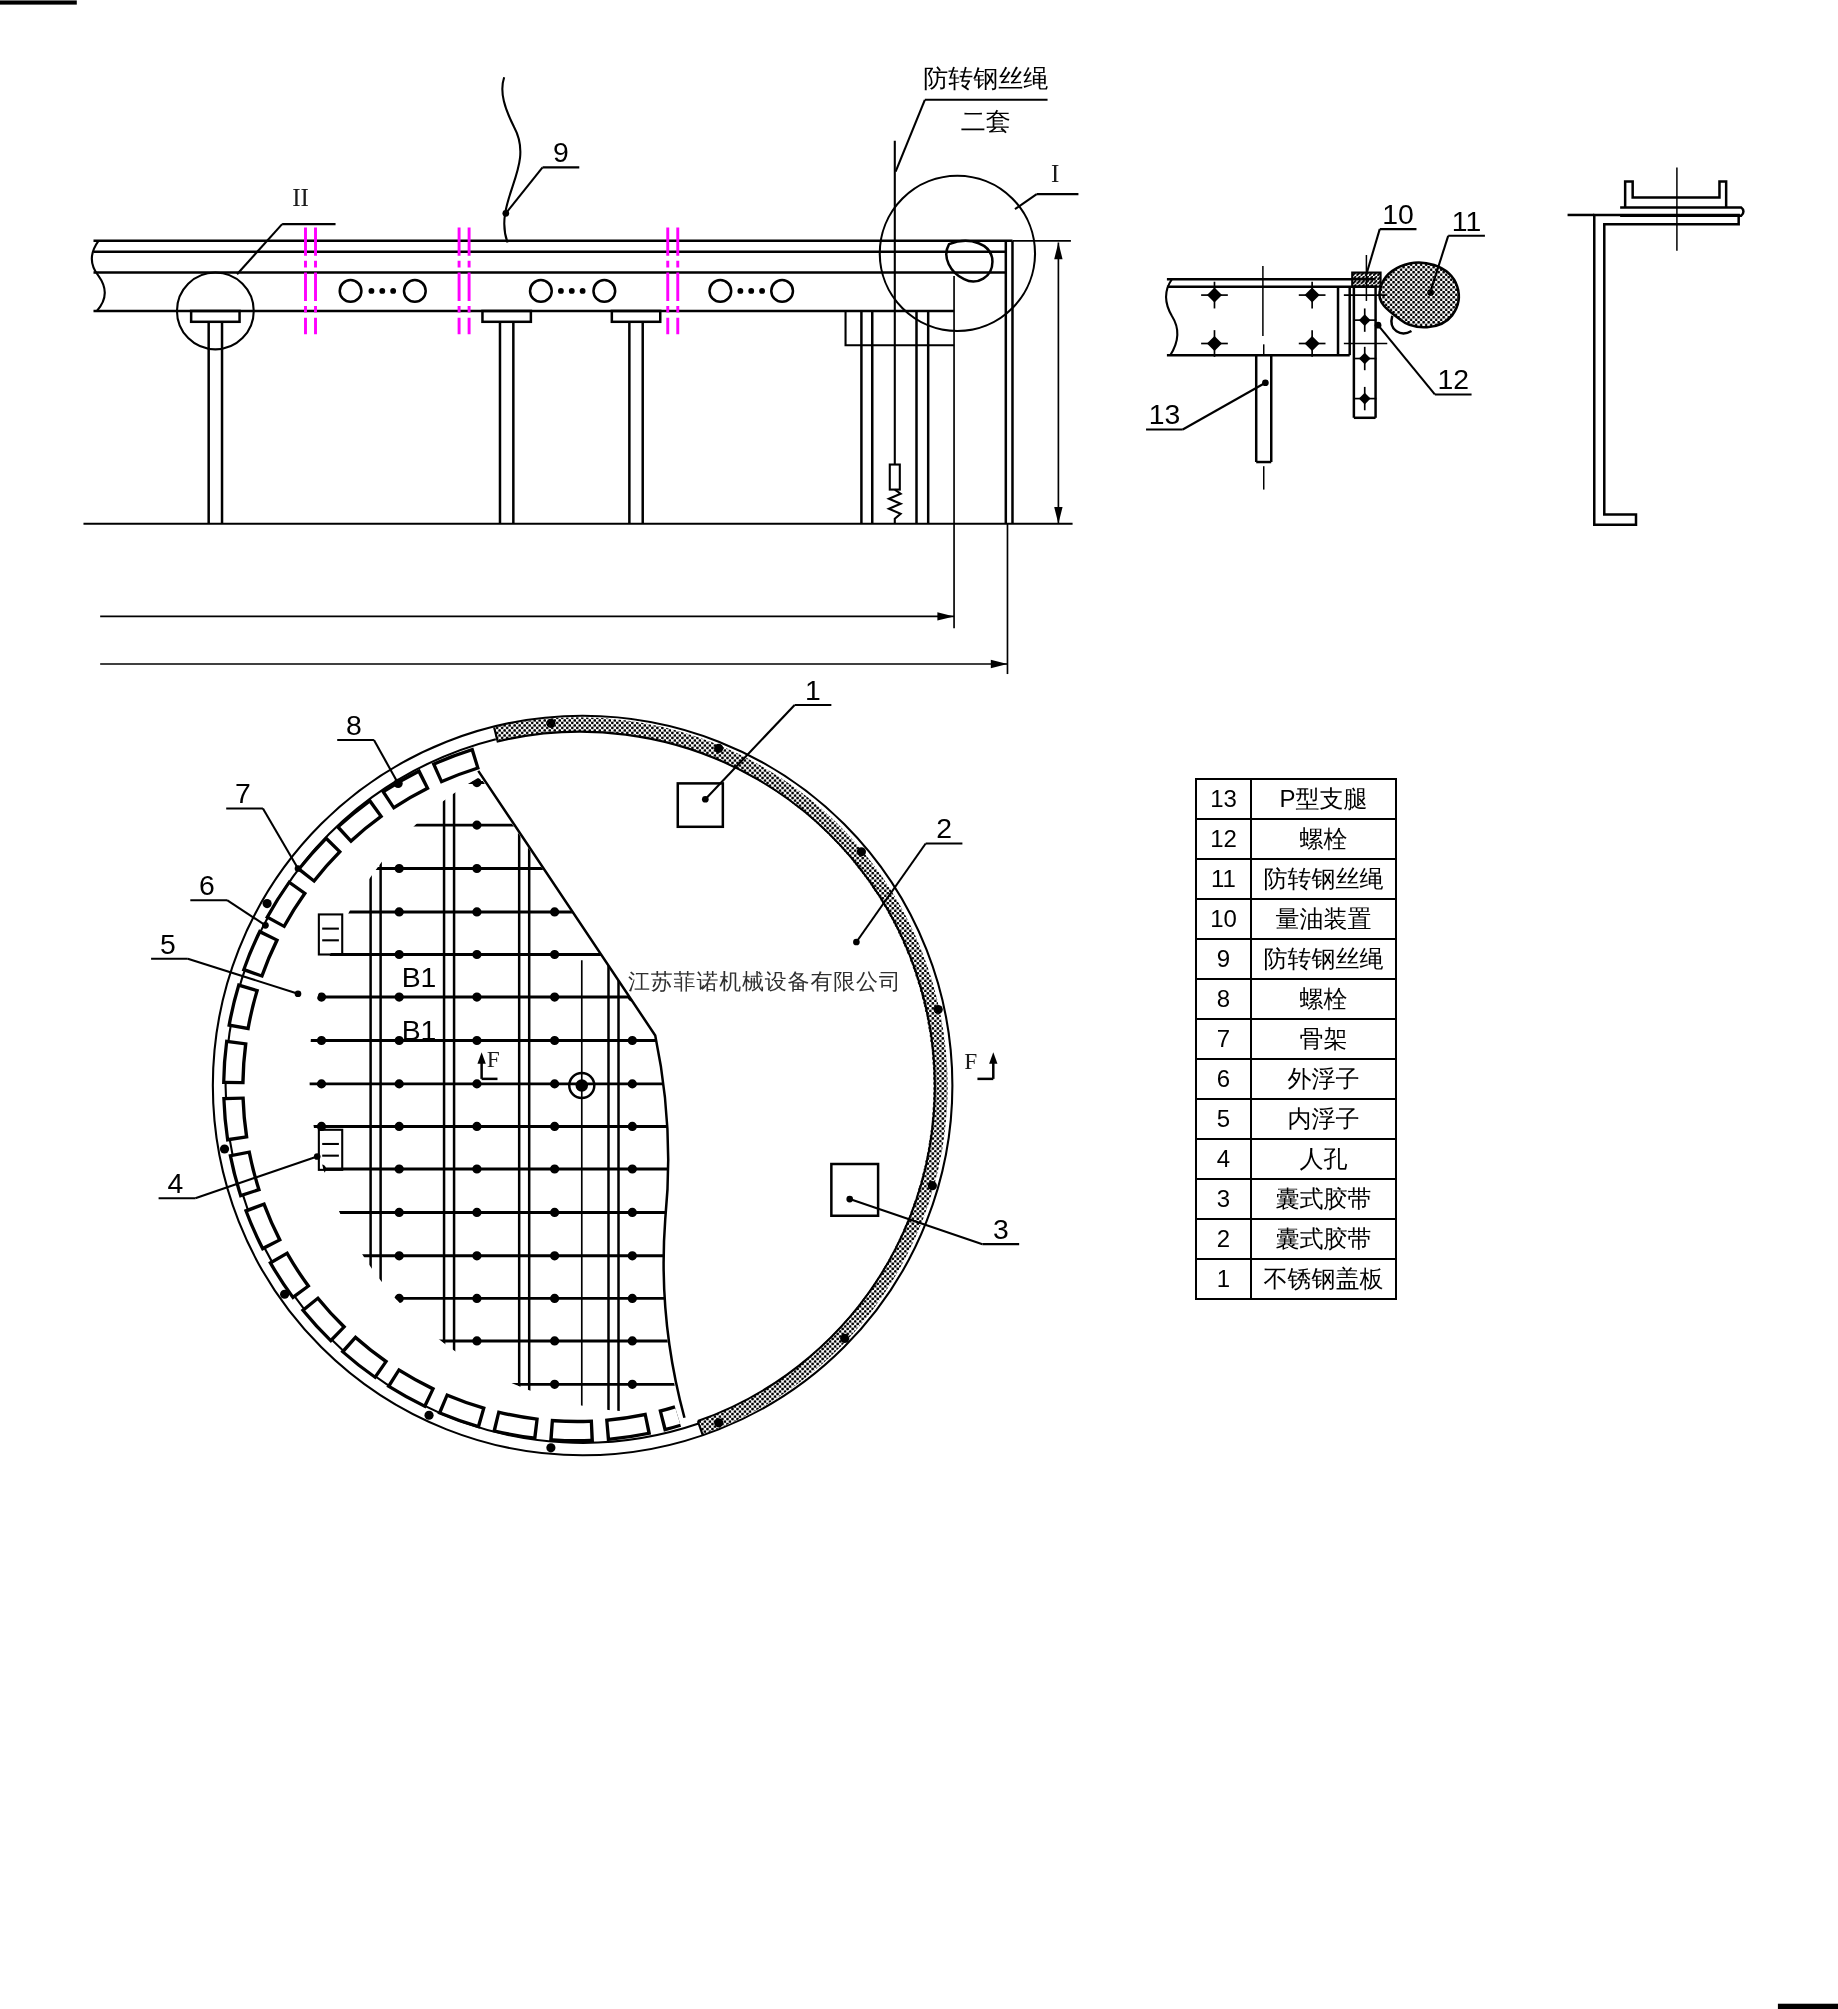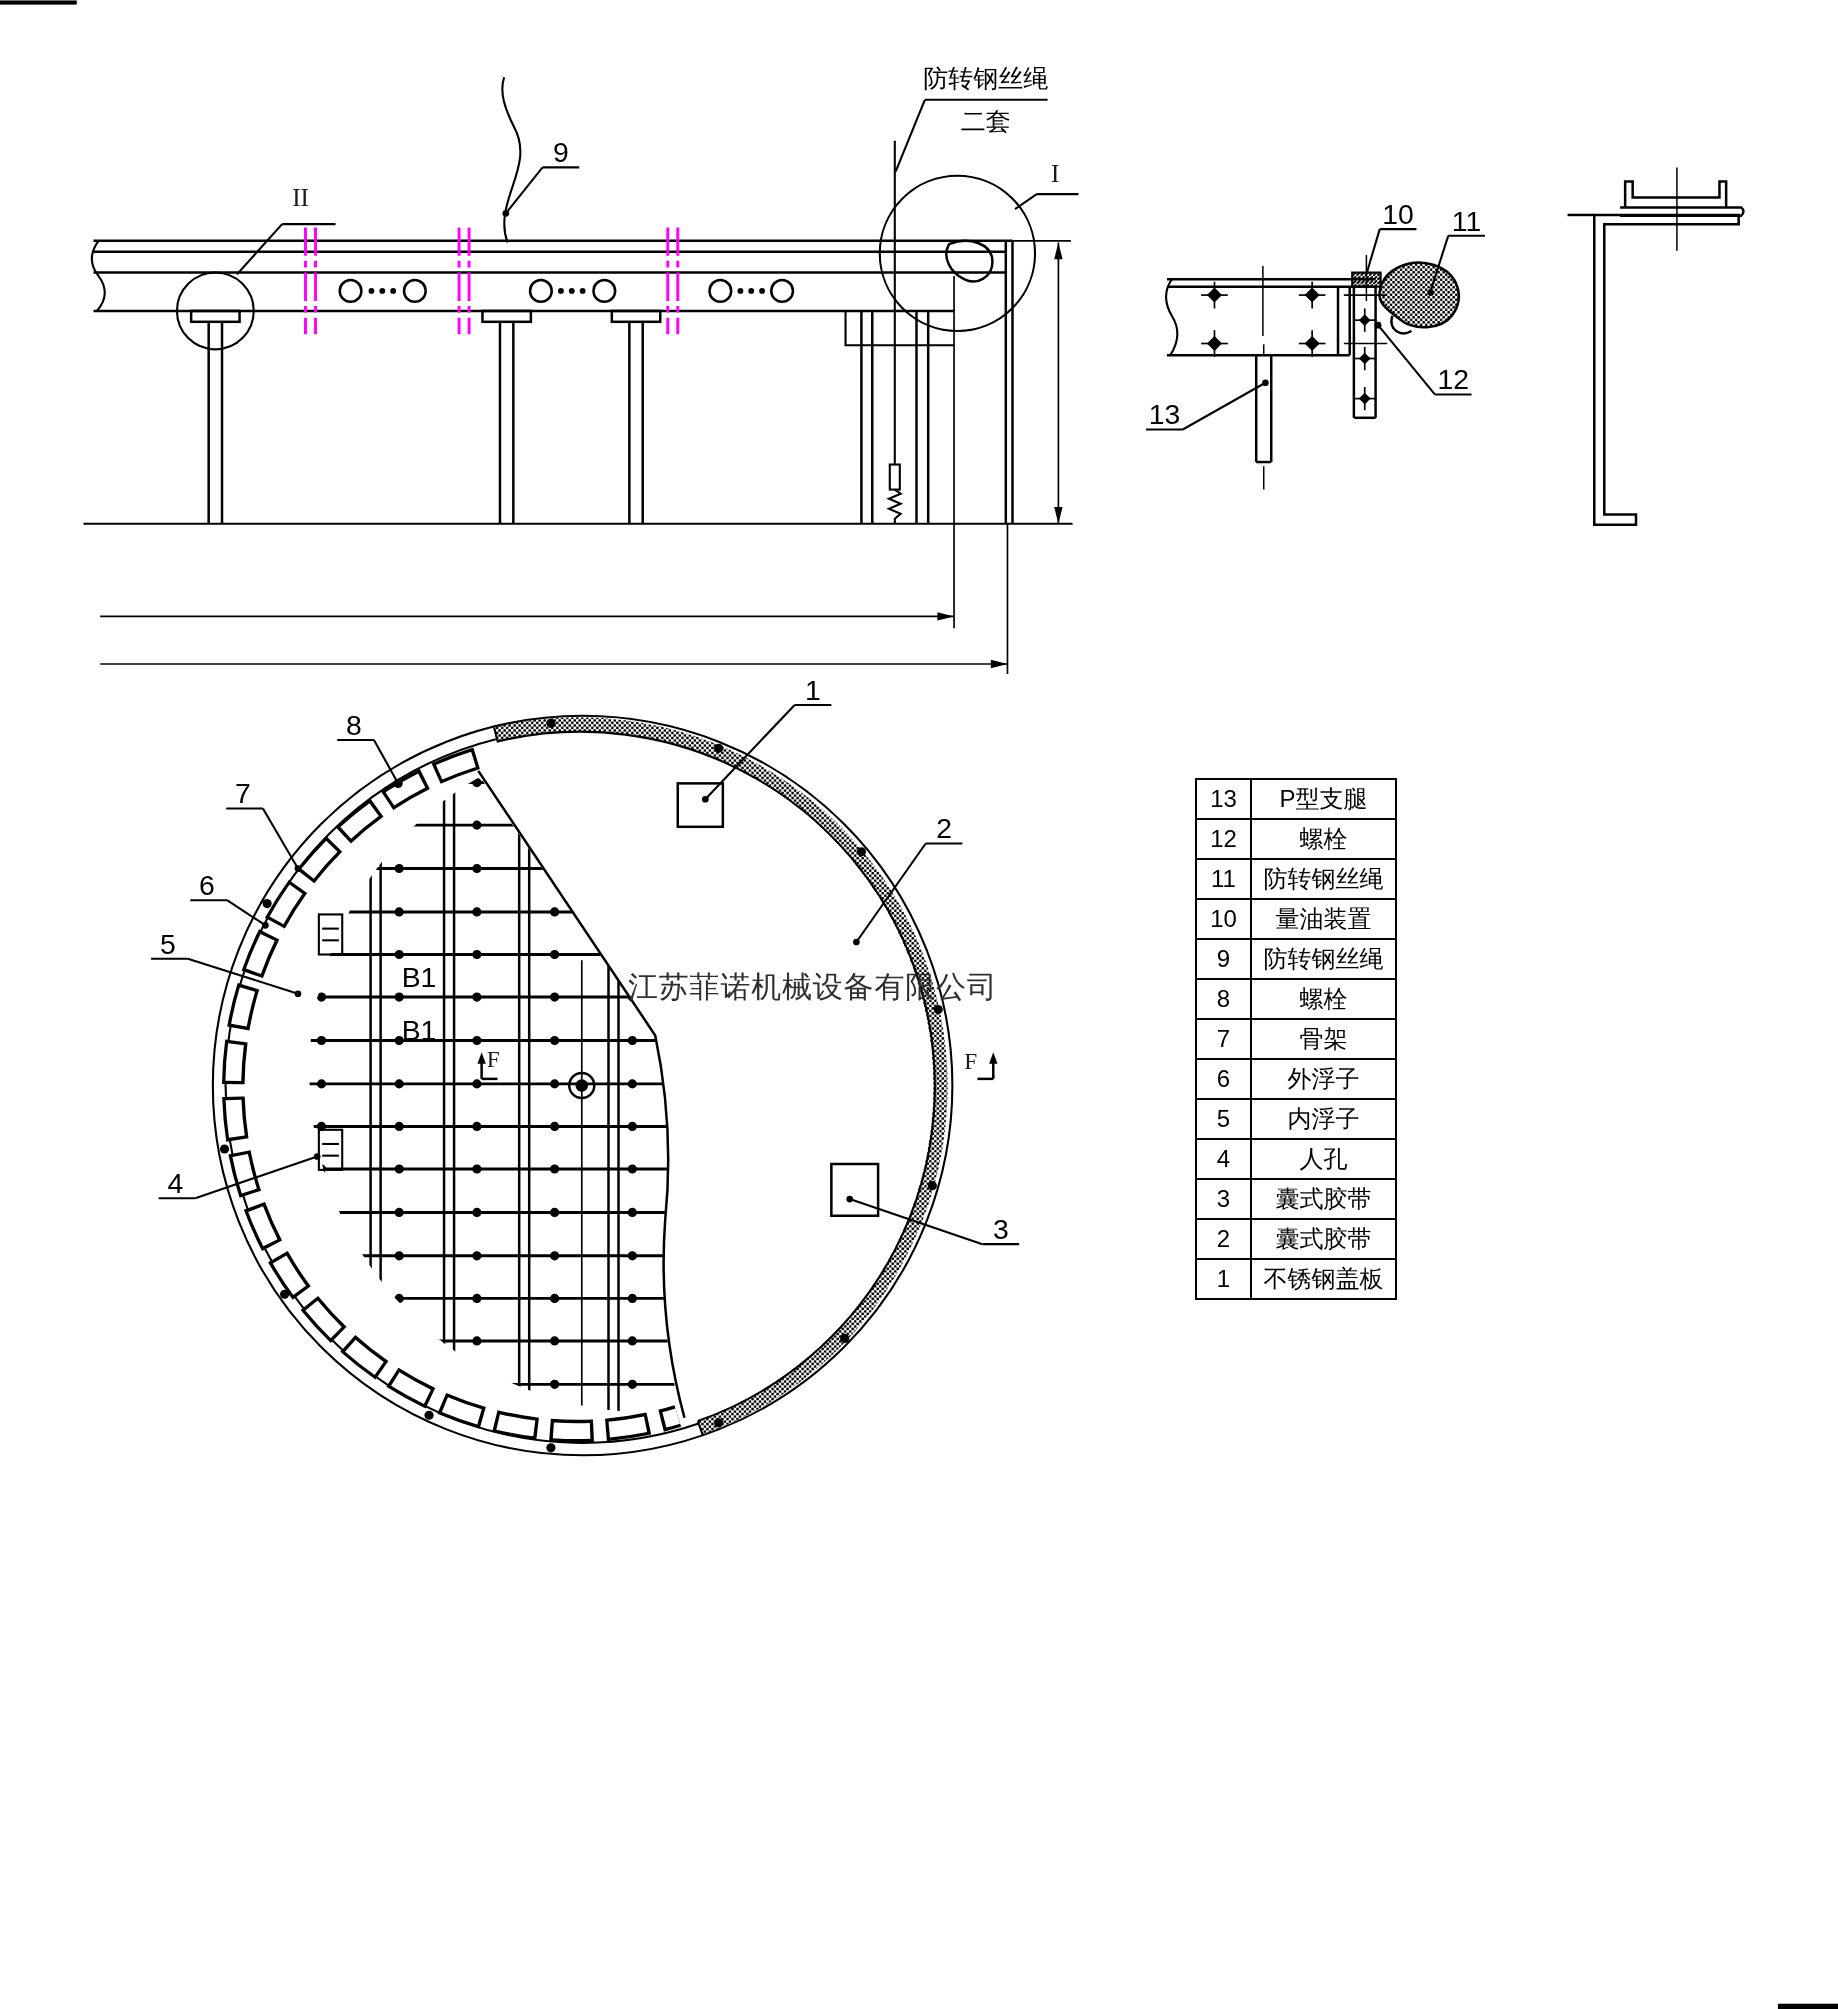--- a/index.html
+++ b/index.html
@@ -4,21 +4,21 @@
 <style>
   html,body{margin:0;padding:0;background:#fff;}
   .canvas{position:relative;width:1838px;height:2010px;background:#ffffff;overflow:hidden;
           font-family:"Liberation Sans", sans-serif;}
   svg{position:absolute;left:0;top:0;}
   .cad-num{font-family:"Liberation Sans", sans-serif;font-size:34px;fill:#000;}
   .cad-roman{font-family:"Liberation Serif", serif;font-size:30px;fill:#1a1a1a;}
   .cad-cjk{font-family:"Liberation Sans", sans-serif;font-size:30px;fill:#000;}
   .cad-f{font-family:"Liberation Serif", serif;font-size:28px;fill:#1a1a1a;}
   .cad-b1{font-family:"Liberation Sans", sans-serif;font-size:34px;fill:#000;}
-  .watermark{position:absolute;left:628px;top:967px;font-size:30px;letter-spacing:0.8px;
+  .watermark{position:absolute;left:628px;top:967px;font-size:22px;letter-spacing:0.8px;
              color:#2f2f2f;font-family:"Liberation Sans", sans-serif;white-space:nowrap;}
   table.parts{position:absolute;left:1195px;top:778px;width:195px;height:488px;
               border-collapse:collapse;table-layout:fixed;}
   table.parts td{border:2.5px solid #000;height:38px;padding:0;text-align:center;
                  font-size:24px;color:#000;overflow:hidden;white-space:nowrap;}
   table.parts td.no{width:53px;}
   table.parts td.nm{width:143px;}
 </style>
 </head>
 <body>

